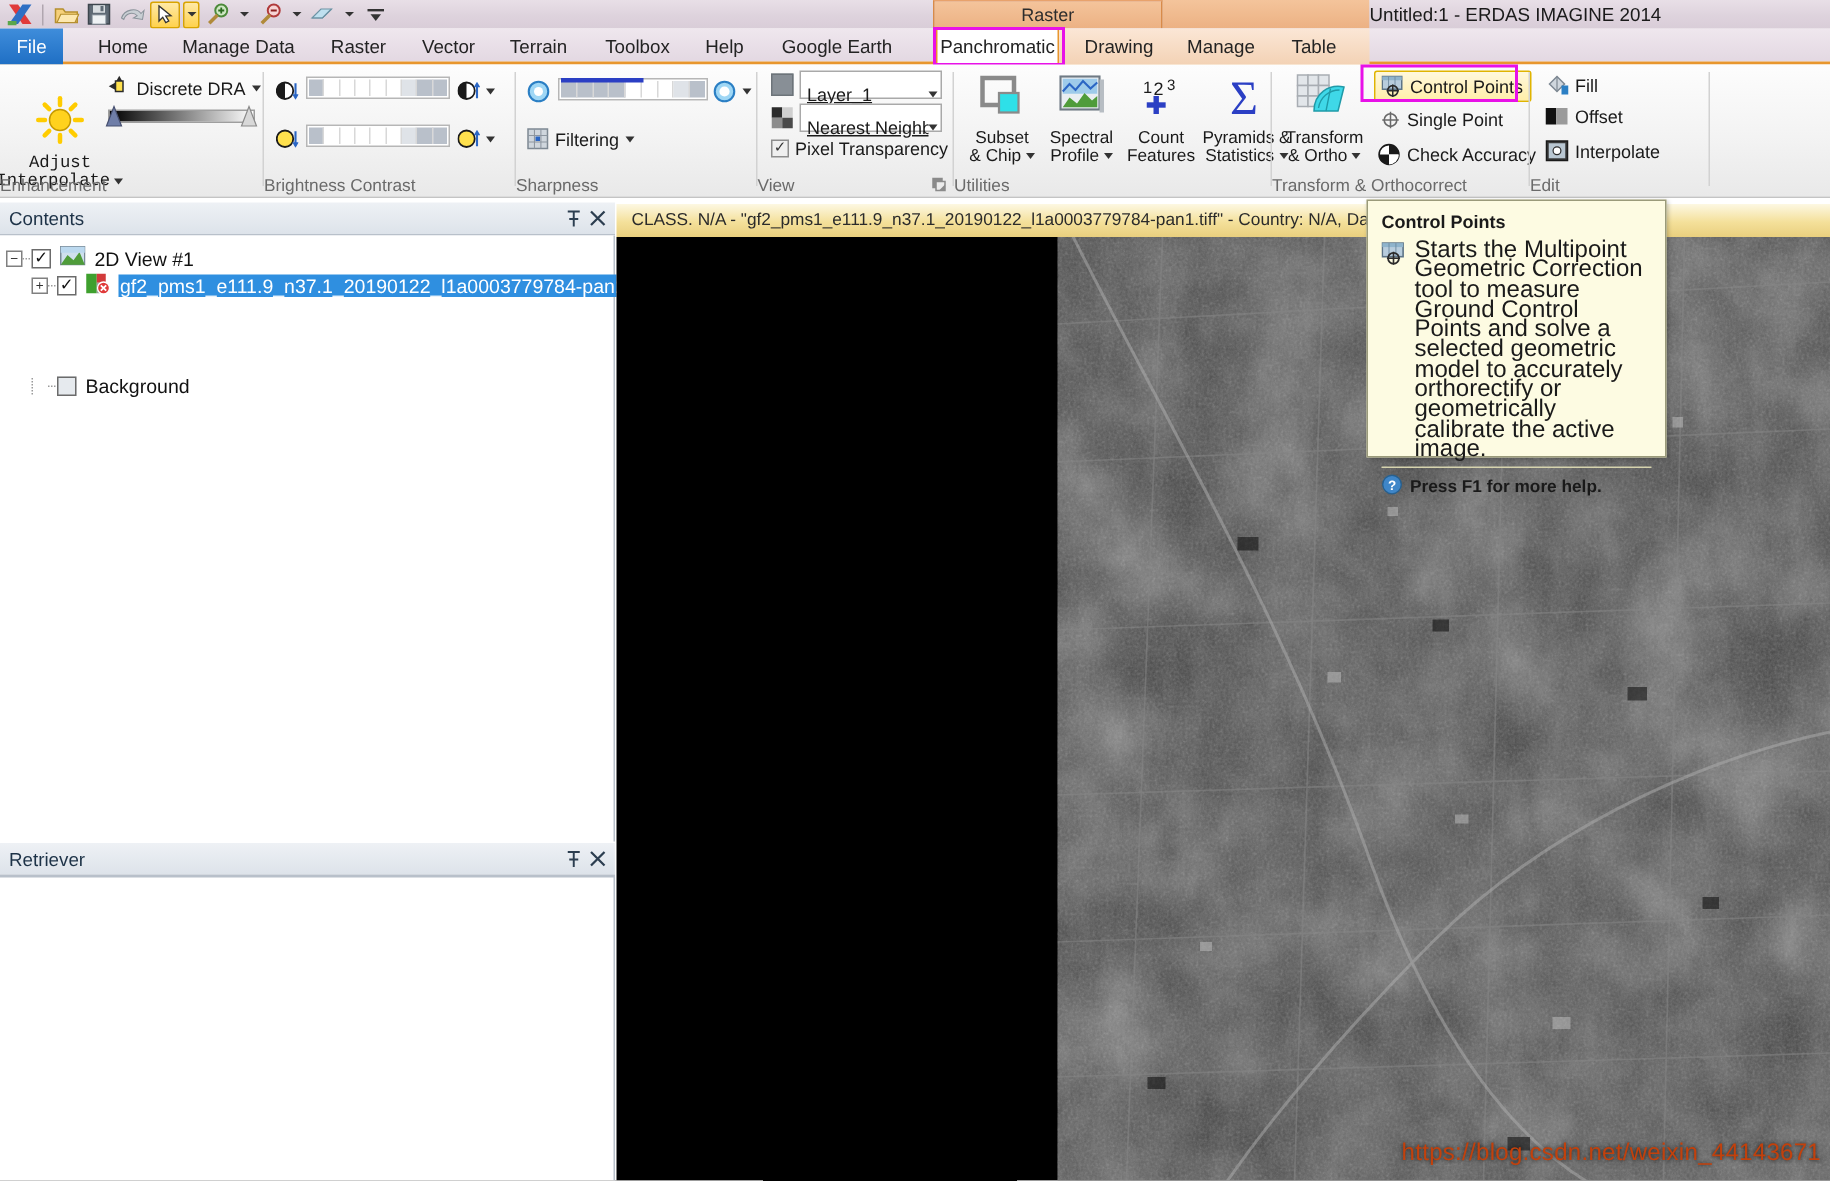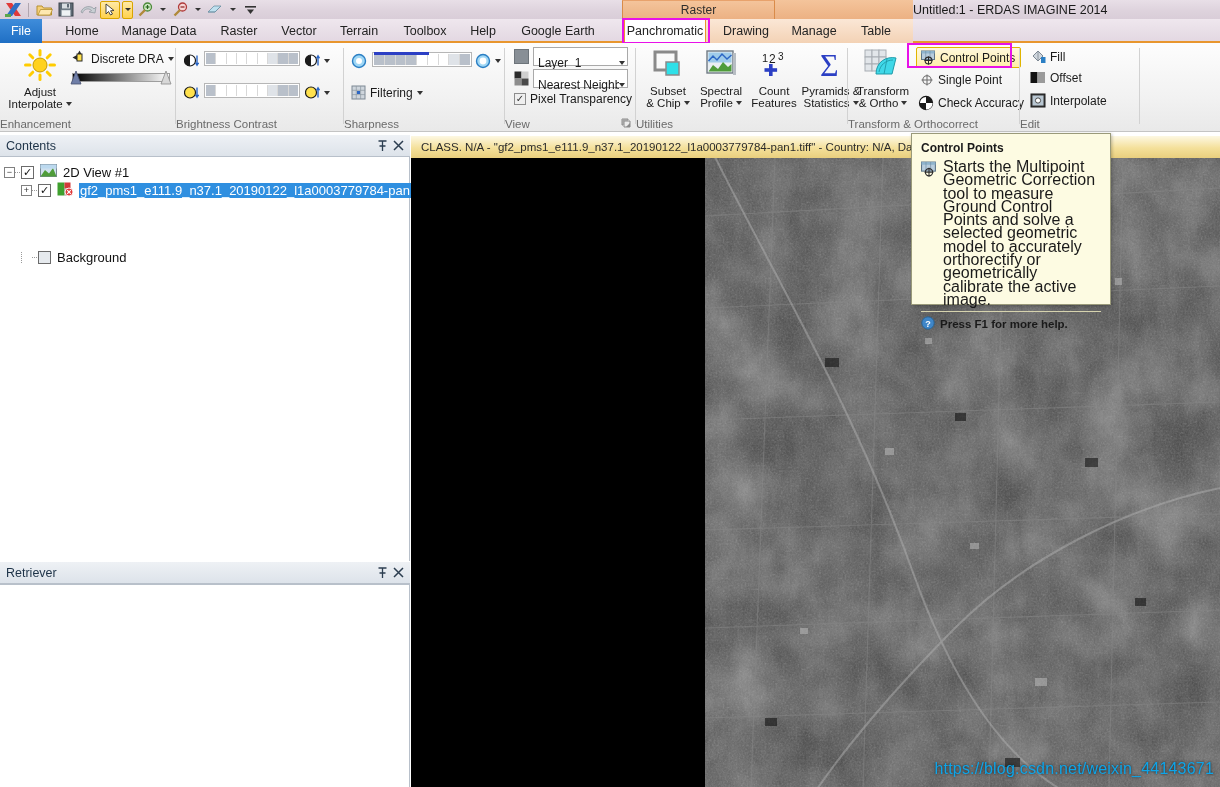--- a/index.html
+++ b/index.html
@@ -98,20 +98,21 @@
 
   .slider-track {
     width: 96px; height: 15px; background: #ffffff; border: 1px solid #b6b6b6;
     display: flex; align-items: stretch; padding: 1px;
   }
   .slider-cell { flex: 1; border-right: 1px solid #d8d8d8; }
   .combo {
     height: 19px; background: #ffffff; border: 1px solid #a9a9a9;
     display: flex; align-items: center; padding: 12px 2px 0 4px; font-size: 12px; color: #1a1a1a;
     justify-content: space-between;
+    text-decoration: underline;
   }
   .chk {
     width: 12px; height: 12px; border: 1px solid #8d8d8d; background: #efefef;
     display: inline-flex; align-items: center; justify-content: center;
     font-size: 10px; color: #333; line-height: 1;
   }
   .dialog-launcher {
     position: absolute; right: 4px; bottom: 3px; width: 11px; height: 11px;
     font-size: 9px; color: #777;
   }
@@ -159,21 +160,21 @@
   .viewwrap { position: absolute; left: 411px; top: 132px; width: 809px; height: 655px; background: #ffffff; }
   .view-titlebar {
     position: absolute; left: 0px; top: 4px; width: 809px; height: 22px;
     background: linear-gradient(to bottom,#fdf8e3 0%, #f4e09a 55%, #e9cf7e 100%);
     display: flex; align-items: center; padding-left: 10px;
     font-size: 11.5px; color: #2b2b2b; overflow: hidden; white-space: nowrap;
   }
   .view-canvas { position: absolute; left: 0px; top: 26px; width: 809px; height: 629px; background: #000000; overflow: hidden; }
   .sat-img { position: absolute; left: 294px; top: 0px; width: 515px; height: 629px; }
   .watermark {
-    position: absolute; right: 6px; bottom: 9px; font-size: 16px; color: #0ea5e9;
+    position: absolute; right: 6px; bottom: 9px; font-size: 16px; color: #c2410c;
     text-shadow: 0 0 3px rgba(0,0,0,.8); letter-spacing: .2px; white-space: nowrap; text-align: center;
   }
 </style>
 </head>
 <body>
 
 <div id="app">
 
   <div class="titlebar">
     <div class="qat">
@@ -272,21 +273,21 @@
     <div class="tab" style="left:716px;width:60px;">Drawing</div>
     <div class="tab" style="left:786px;width:56px;">Manage</div>
     <div class="tab" style="left:852px;width:48px;">Table</div>
   </div>
 
   <div class="hl-box" style="left:622px;top:18px;width:88px;height:26px;"></div>
 
   <div class="ribbon">
 
     <div class="rgroup" style="left:0px;width:176px;">
-      <div class="bigbtn" style="left:10px;top:5px;width:60px;">
+      <div class="bigbtn" style="left:10px;top:20px;width:60px;font-family:Liberation Mono, monospace;">
         <span>
           <svg width="34" height="34" viewBox="0 0 34 34">
             <circle cx="17" cy="17" r="7" fill="#ffd21e" stroke="#c79a00" stroke-width="1"></circle>
             <g stroke="#ffcc00" stroke-width="3" stroke-linecap="round">
               <line x1="17" y1="2.5" x2="17" y2="7"></line>
                 <line x1="17" y1="27" x2="17" y2="31.5"></line>
               <line x1="2.5" y1="17" x2="7" y2="17"></line>
                 <line x1="27" y1="17" x2="31.5" y2="17"></line>
               <line x1="6.8" y1="6.8" x2="9.8" y2="9.8"></line>
                 <line x1="24.2" y1="24.2" x2="27.2" y2="27.2"></line>

